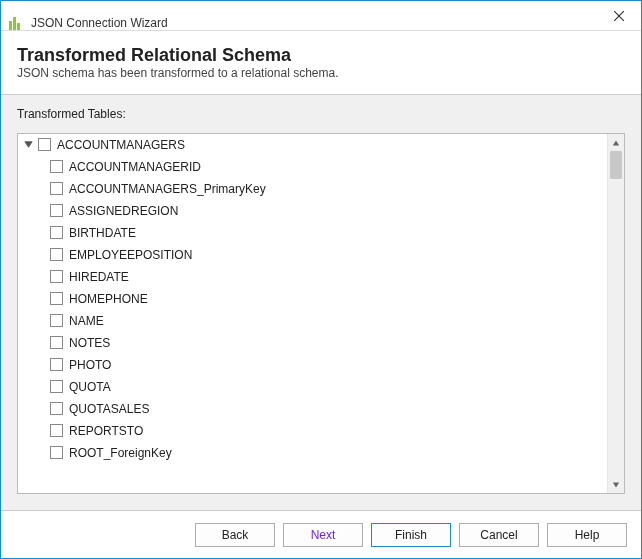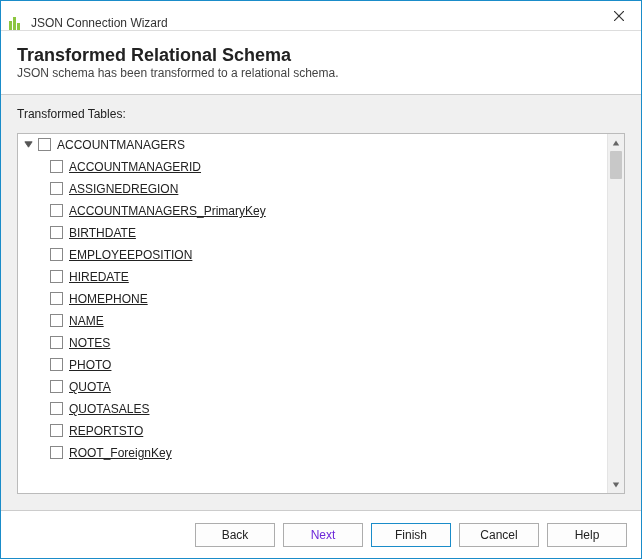--- a/index.html
+++ b/index.html
@@ -15,21 +15,21 @@
   .close-btn { width: 44px; height: 29px; display: flex; align-items: center; justify-content: center; cursor: pointer; }
   .close-btn svg { width: 10px; height: 10px; stroke: #333; stroke-width: 1.2; }
   .header { padding: 14px 16px 14px 16px; border-bottom: 1px solid #ccc; }
   .header h1 { font-size: 18px; font-weight: 600; color: #222; }
   .header p { font-size: 12px; color: #444; }
   .body { flex: 1; background: #f0f0f0; padding: 12px 16px 16px 16px; display: flex; flex-direction: column; }
   .body-label { font-size: 12px; color: #222; margin-bottom: 12px; }
   .tree-wrap { flex: 1; background: #fff; border: 1px solid #bbb; position: relative; display: flex; }
   .tree { flex: 1; overflow: hidden; padding: 4px 0; }
   .tree-row { display: flex; align-items: flex-start; height: 22px; padding-left: 4px; gap: 2px; }
-  .tree-row.child { padding-left: 30px; text-decoration: underline; }
+  .tree-row.child { padding-left: 30px; }
   .expander { width: 12px; height: 12px; display: flex; align-items: center; justify-content: center; cursor: pointer; }
   .expander svg { width: 9px; height: 9px; stroke: #555; fill: #555; }
   .checkbox { width: 13px; height: 13px; border: 1px solid #888; background: #fff; margin: 0 4px 0 2px; cursor: pointer; }
   .tree-label { font-size: 12px; color: #222; white-space: nowrap; }
   .scrollbar { width: 17px; background: #f0f0f0; border-left: 1px solid #e4e4e4; position: relative; }
   .scroll-arrow { height: 17px; display: flex; align-items: center; justify-content: center; cursor: pointer; }
   .scroll-arrow svg { width: 8px; height: 8px; fill: #666; }
   .scroll-thumb { position: absolute; top: 17px; left: 2px; right: 2px; height: 28px; background: #c8c8c8; border-radius: 1px; cursor: pointer; }
   .scroll-arrow.down { position: absolute; bottom: 0; left: 0; right: 0; }
   .footer { height: 48px; border-top: 1px solid #ccc; display: flex; align-items: center; justify-content: flex-end; padding: 0 14px; gap: 8px; background: #fff; }
@@ -77,25 +77,25 @@
           <div class="tree-label">ACCOUNTMANAGERS</div>
         </div>
 
         <div id="children">
             <div class="tree-row child">
               <div class="checkbox"></div>
               <div class="tree-label">ACCOUNTMANAGERID</div>
             </div>
             <div class="tree-row child">
               <div class="checkbox"></div>
-              <div class="tree-label">ASSIGNEDREGION</div>
+              <div class="tree-label">ACCOUNTMANAGERS_PrimaryKey</div>
             </div>
             <div class="tree-row child">
               <div class="checkbox"></div>
-              <div class="tree-label">ACCOUNTMANAGERS_PrimaryKey</div>
+              <div class="tree-label">ASSIGNEDREGION</div>
             </div>
             <div class="tree-row child">
               <div class="checkbox"></div>
               <div class="tree-label">BIRTHDATE</div>
             </div>
             <div class="tree-row child">
               <div class="checkbox"></div>
               <div class="tree-label">EMPLOYEEPOSITION</div>
             </div>
             <div class="tree-row child">

